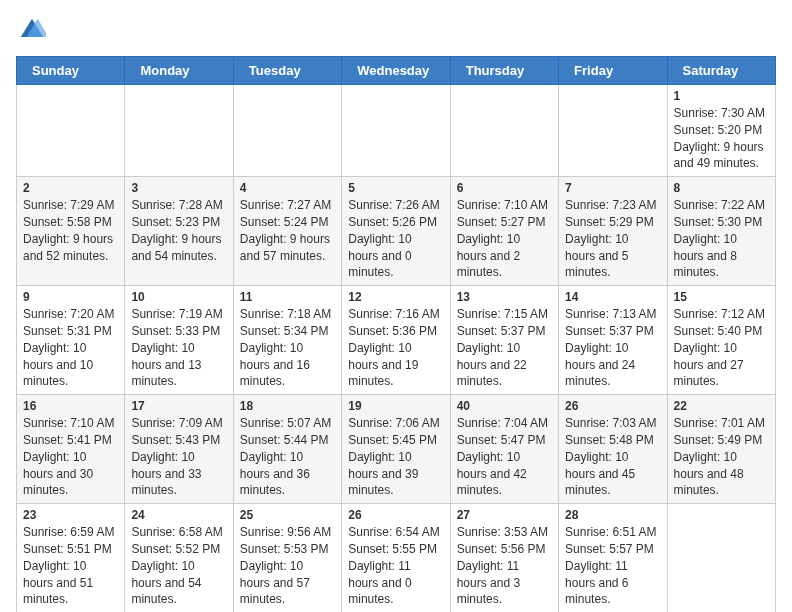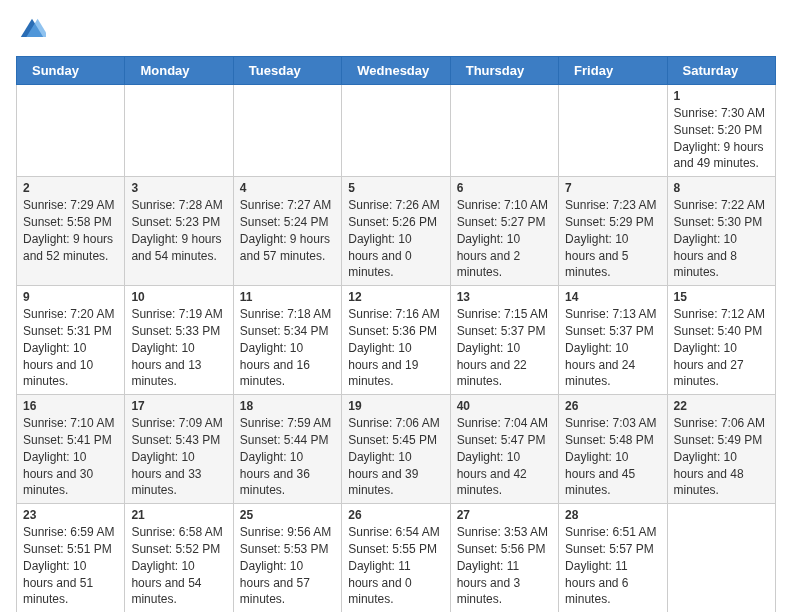--- a/index.html
+++ b/index.html
@@ -223,21 +223,21 @@
 Daylight: 10 hours and 30 minutes.</div>
         </td>
         <td>
           <span class="day-number">17</span>
           <div class="day-info">Sunrise: 7:09 AM
 Sunset: 5:43 PM
 Daylight: 10 hours and 33 minutes.</div>
         </td>
         <td>
           <span class="day-number">18</span>
-          <div class="day-info">Sunrise: 7:59 AM
+          <div class="day-info">Sunrise: 5:07 AM
 Sunset: 5:44 PM
 Daylight: 10 hours and 36 minutes.</div>
         </td>
         <td>
           <span class="day-number">19</span>
           <div class="day-info">Sunrise: 7:06 AM
 Sunset: 5:45 PM
 Daylight: 10 hours and 39 minutes.</div>
         </td>
         <td>
@@ -247,34 +247,34 @@
 Daylight: 10 hours and 42 minutes.</div>
         </td>
         <td>
           <span class="day-number">26</span>
           <div class="day-info">Sunrise: 7:03 AM
 Sunset: 5:48 PM
 Daylight: 10 hours and 45 minutes.</div>
         </td>
         <td>
           <span class="day-number">22</span>
-          <div class="day-info">Sunrise: 7:06 AM
+          <div class="day-info">Sunrise: 7:01 AM
 Sunset: 5:49 PM
 Daylight: 10 hours and 48 minutes.</div>
         </td>
       </tr>
       <tr>
         <td>
           <span class="day-number">23</span>
           <div class="day-info">Sunrise: 6:59 AM
 Sunset: 5:51 PM
 Daylight: 10 hours and 51 minutes.</div>
         </td>
         <td>
-          <span class="day-number">21</span>
+          <span class="day-number">24</span>
           <div class="day-info">Sunrise: 6:58 AM
 Sunset: 5:52 PM
 Daylight: 10 hours and 54 minutes.</div>
         </td>
         <td>
           <span class="day-number">25</span>
           <div class="day-info">Sunrise: 9:56 AM
 Sunset: 5:53 PM
 Daylight: 10 hours and 57 minutes.</div>
         </td>

